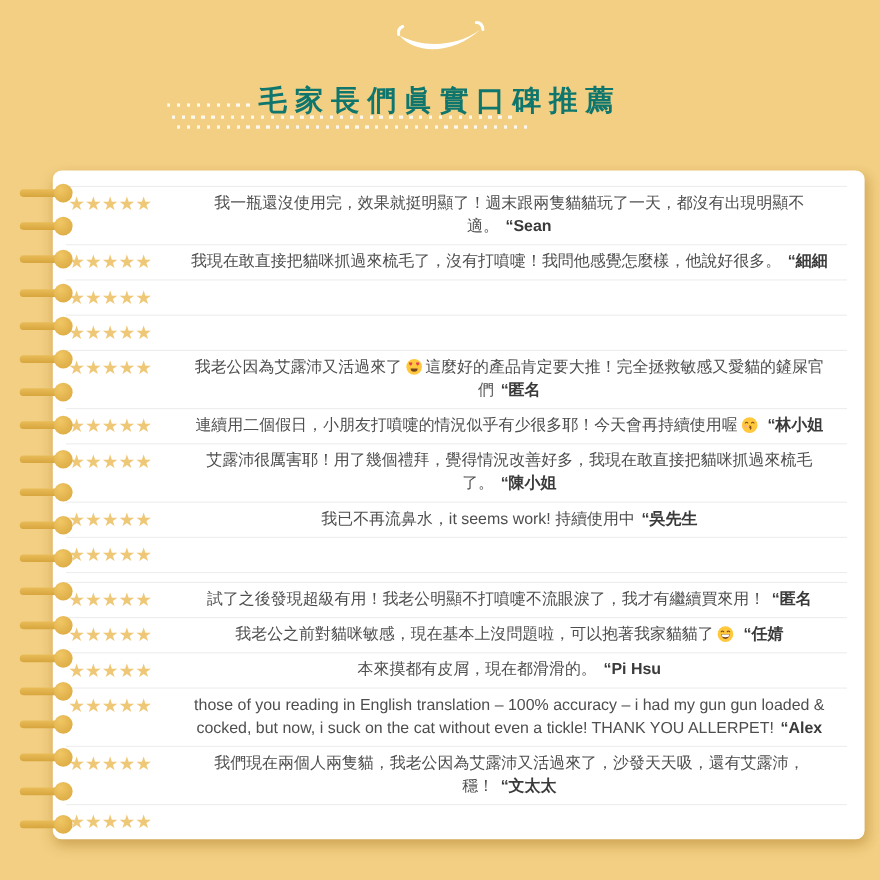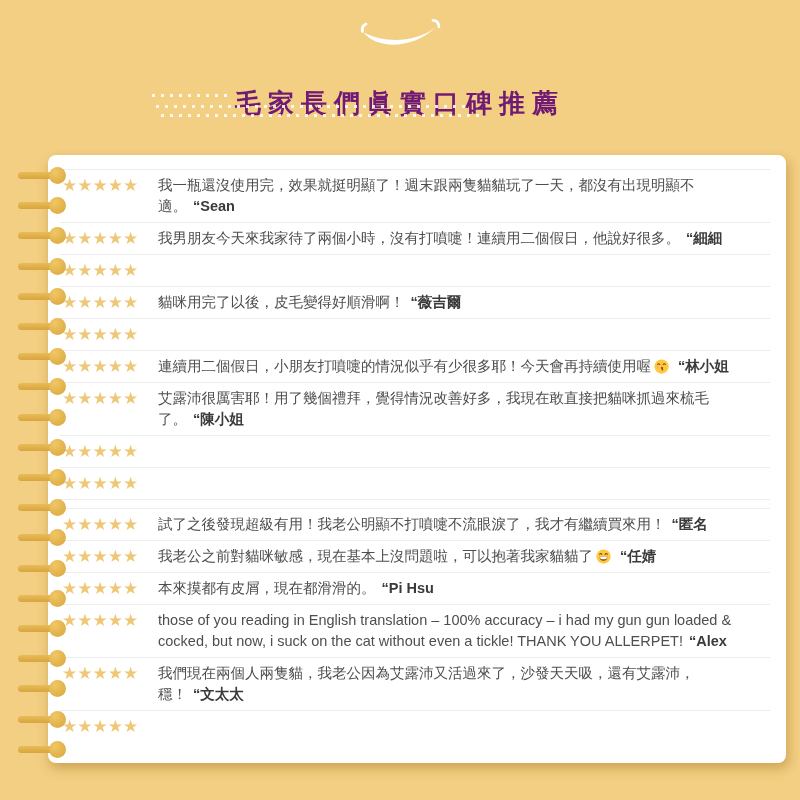--- a/index.html
+++ b/index.html
@@ -5,22 +5,22 @@
   html,body{margin:0;padding:0;}
   body{
     width:800px;height:800px;overflow:hidden;position:relative;
     background:#F2CF83;
     font-family:"Liberation Sans","DejaVu Sans",sans-serif;
   }
   
   .smile{display:block;margin:16px auto 0;}
   .title-zone{position:relative;height:70px;}
   .page-title{
-    position:absolute;left:0;right:0;top:30px;text-align:center;
-    font-size:26px;font-weight:bold;color:#701a75;letter-spacing:7px;
+    position:absolute;left:0;right:0;top:18px;text-align:center;
+    font-size:26px;font-weight:bold;color:#0f766e;letter-spacing:7px;
   }
   .dots{position:absolute;height:3px;
     background-image:repeating-linear-gradient(90deg,rgba(255,255,255,.85) 0 3px,transparent 3px 9px);}
   .dots-left{top:38px;left:152px;width:80px;}
   .dots-under-1{top:49px;left:156px;width:315px;}
   .dots-under-2{top:58px;left:161px;width:322px;}
   
   .paper{
     position:absolute;left:48px;top:155px;width:738px;height:608px;
     background:#FFFFFF;border-radius:8px;
@@ -29,21 +29,21 @@
   .pin{position:absolute;left:-30px;width:48px;height:17px;}
   .pin .stem{position:absolute;left:0;top:5px;width:36px;height:7px;border-radius:4px;
     background:linear-gradient(#E9BC58,#D7A53D);}
   .pin .knob{position:absolute;right:0;top:0;width:17px;height:17px;border-radius:50%;
     background:radial-gradient(circle at 35% 30%,#F0C765,#D9A53C);}
   .reviews{margin:0 16px 0 12px;padding-top:14px;overflow:hidden;height:588px;}
   .row{display:flex;align-items:flex-start;border-top:1px solid #EDEDED;padding:5px 2px;}
   .row.spacer{height:8px;padding:0;}
   .stars{flex:none;width:88px;font-size:17px;line-height:21px;color:#EFC877;
     letter-spacing:0;margin-top:0;white-space:nowrap;}
-  .bubble{flex:1;padding-left:8px;font-size:14.5px;line-height:21px;color:#4E4E4E;}
+  .bubble{flex:1;padding-left:8px;font-size:14.5px;line-height:21px;color:#4E4E4E;text-align:center;}
   .author{font-weight:bold;color:#3A3A3A;margin-left:6px;white-space:nowrap;}
   .emoji{display:inline-block;vertical-align:-3px;margin:0 3px;}
 </style>
 </head>
 <body>
 
 <svg class="smile" width="88" height="40" viewBox="0 0 96 40" aria-hidden="true">
   <path d="M8,16 C 22,34 60,36 88,10 C 64,28 30,28 8,16 Z" fill="#FFFFFF"></path>
   <path d="M11,7 q-5,2 -4,8" stroke="#FFFFFF" stroke-width="3" fill="none" stroke-linecap="round"></path>
   <path d="M84,3 q6,0 6.5,7" stroke="#FFFFFF" stroke-width="3" fill="none" stroke-linecap="round"></path>
@@ -143,37 +143,42 @@
   <div class="row">
     <div class="stars">★★★★★</div>
     <div class="bubble">
       <span>我一瓶還沒使用完，效果就挺明顯了！週末跟兩隻貓貓玩了一天，都沒有出現明顯不適。</span><span class="emoji-slot"></span><span></span><span class="author">“Sean</span>
     </div>
   </div>
 
   <div class="row">
     <div class="stars">★★★★★</div>
     <div class="bubble">
-      <span>我男朋友今天來我家待了兩個小時，沒有打噴嚏！連續用二個假日，他說好很多。</span><span class="emoji-slot"></span><span></span><span class="author">“細細</span>
-    </div>
-  </div>
-
-  <div class="row">
-    <div class="stars">★★★★★</div>
-  </div>
-
-  <div class="row">
-    <div class="stars">★★★★★</div>
-    <div class="bubble">
-      <span>貓咪用完了以後，皮毛變得好順滑啊！</span><span class="emoji-slot"></span><span></span><span class="author">“薇吉爾</span>
-    </div>
-  </div>
-
-  <div class="row">
-    <div class="stars">★★★★★</div>
+      <span>我現在敢直接把貓咪抓過來梳毛了，沒有打噴嚏！我問他感覺怎麼樣，他說好很多。</span><span class="emoji-slot"></span><span></span><span class="author">“細細</span>
+    </div>
+  </div>
+
+  <div class="row">
+    <div class="stars">★★★★★</div>
+  </div>
+
+  <div class="row">
+    <div class="stars">★★★★★</div>
+  </div>
+
+  <div class="row">
+    <div class="stars">★★★★★</div>
+    <div class="bubble">
+      <span>我老公因為艾露沛又活過來了</span><span class="emoji-slot"><svg class="emoji" width="15" height="15" viewBox="0 0 16 16">
+              <circle cx="8" cy="8" r="7.6" fill="#FFC83D"></circle>
+              <path d="M2.8999999999999995,4.6 a1,1 0 0 1 1.7,-0.7 a1,1 0 0 1 1.7,0.7 q0,1.4 -1.7,2.4 q-1.7,-1 -1.7,-2.4 z" fill="#E0474C"></path>
+              <path d="M9.700000000000001,4.6 a1,1 0 0 1 1.7,-0.7 a1,1 0 0 1 1.7,0.7 q0,1.4 -1.7,2.4 q-1.7,-1 -1.7,-2.4 z" fill="#E0474C"></path>
+              <path d="M4.6,9.6 a3.4,3.2 0 0 0 6.8,0 z" fill="#7A4420"></path>
+            </svg></span><span>這麼好的產品肯定要大推！完全拯救敏感又愛貓的鏟屎官們</span><span class="author">“匿名</span>
+    </div>
   </div>
 
   <div class="row">
     <div class="stars">★★★★★</div>
     <div class="bubble">
       <span>連續用二個假日，小朋友打噴嚏的情況似乎有少很多耶！今天會再持續使用喔</span><span class="emoji-slot"><svg class="emoji" width="15" height="15" viewBox="0 0 16 16">
               <circle cx="8" cy="8" r="7.6" fill="#FFC83D"></circle>
               <path d="M3.8,5.9 q1.2,-1.5 2.4,0" stroke="#7A4420" stroke-width="1.1" fill="none" stroke-linecap="round"></path>
               <path d="M9.8,5.9 q1.2,-1.5 2.4,0" stroke="#7A4420" stroke-width="1.1" fill="none" stroke-linecap="round"></path>
               <circle cx="4.1" cy="9" r="1.2" fill="#F8A7A0"></circle>
@@ -184,20 +189,23 @@
 
   <div class="row">
     <div class="stars">★★★★★</div>
     <div class="bubble">
       <span>艾露沛很厲害耶！用了幾個禮拜，覺得情況改善好多，我現在敢直接把貓咪抓過來梳毛了。</span><span class="emoji-slot"></span><span></span><span class="author">“陳小姐</span>
     </div>
   </div>
 
   <div class="row">
     <div class="stars">★★★★★</div>
+    <div class="bubble">
+      <span>我已不再流鼻水，it seems work! 持續使用中</span><span class="emoji-slot"></span><span></span><span class="author">“吳先生</span>
+    </div>
   </div>
 
   <div class="row">
     <div class="stars">★★★★★</div>
   </div>
 <div class="row spacer"></div>
   <div class="row">
     <div class="stars">★★★★★</div>
     <div class="bubble">
       <span>試了之後發現超級有用！我老公明顯不打噴嚏不流眼淚了，我才有繼續買來用！</span><span class="emoji-slot"></span><span></span><span class="author">“匿名</span>

